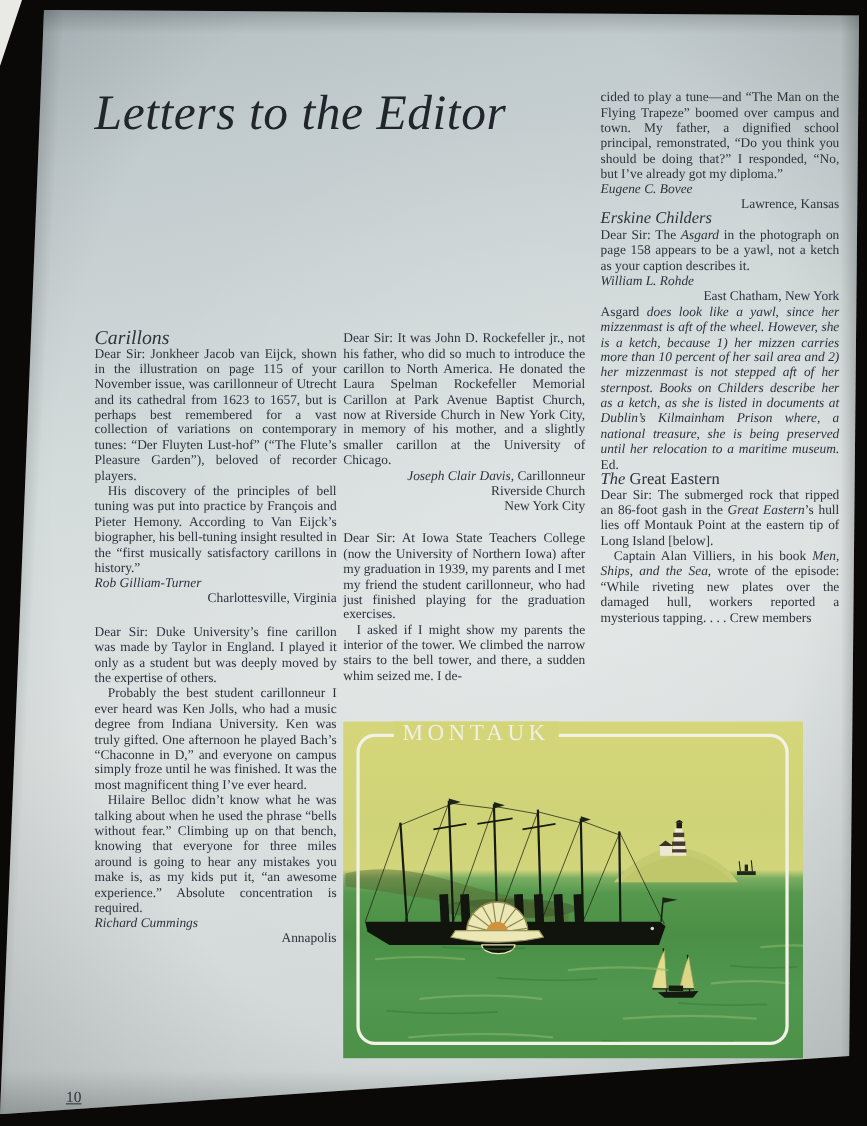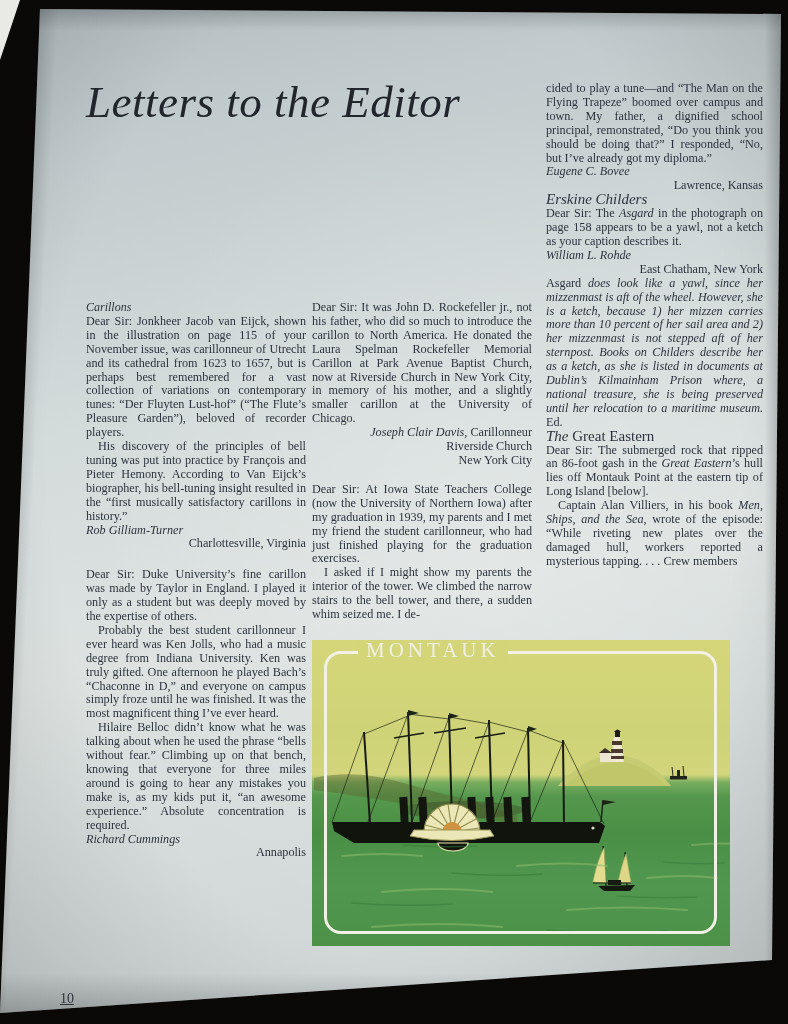--- a/index.html
+++ b/index.html
@@ -19,35 +19,35 @@
           linear-gradient(180deg, rgba(24,29,31,0.30) 0%, rgba(24,29,31,0) 3%),
           linear-gradient(270deg, rgba(24,29,31,0.35) 0%, rgba(24,29,31,0) 3%),
           linear-gradient(0deg, rgba(24,29,31,0.28) 0%, rgba(24,29,31,0) 5%),
           radial-gradient(ellipse at 50% 45%, rgba(0,0,0,0) 62%, rgba(10,12,12,0.16) 100%);}
   .title{position:absolute;left:86px;top:76px;font-style:italic;font-size:45px;
          color:#20262c;letter-spacing:0.5px;white-space:nowrap;z-index:2;}
   .col{position:absolute;color:#2c333c;font-size:12.2px;line-height:13.9px;
        text-align:justify;z-index:2;}
   .col p{margin:0;}
   .col p.ind{text-indent:12px;}
-  .heading{font-style:italic;font-size:12px;margin:0 0 11px 0;text-align:left;}
+  .heading{font-style:italic;font-size:18px;margin:0 0 11px 0;text-align:left;}
   .heading .rom, .rom{font-style:normal;margin-top:32px;}
   .it{font-style:italic;}
   .sig{font-style:italic;text-align:left;margin:0;}
   .loc{font-style:normal;text-align:right;margin:0;}
   .gap{height:15px;}
   .gap-lg{height:17px;}
   .reply{font-style:italic;}
   .col-left{left:86px;top:301px;width:220px;}
   .col-mid{left:312px;top:301px;width:220px;}
   .col-right{left:546px;top:82px;width:217px;}
   .h2{font-style:italic;font-size:15px;margin:15px 0 9px 0;text-align:left;}
   .pagenum{position:absolute;left:60px;top:991px;font-size:14px;color:#2e353c;z-index:2;text-decoration:underline;}
   
-  .painting{position:absolute;left:312px;top:640px;width:418px;height:306px;z-index:2;
+  .painting{position:absolute;left:312px;top:656px;width:418px;height:306px;z-index:2;
         background:linear-gradient(180deg,#d5d679 0%,#cfd377 30%,#d2d57b 44%,
                    #7aae61 46.5%,#55984d 51%,#4a8f45 63%,#529750 80%,#4c9147 100%);
         overflow:hidden;}
   .painting svg{position:absolute;left:0;top:0;}
   .pframe{position:absolute;left:12px;top:11px;right:13px;bottom:12px;
         border:3px solid #f1f1e6;border-radius:17px;pointer-events:none;}
   .plabel{position:absolute;left:46px;top:-2px;padding:0 8px;
         background:#d3d578;color:#eff0e3;font-size:21px;letter-spacing:4px;
         font-family:"Liberation Serif",serif;}
 </style>

